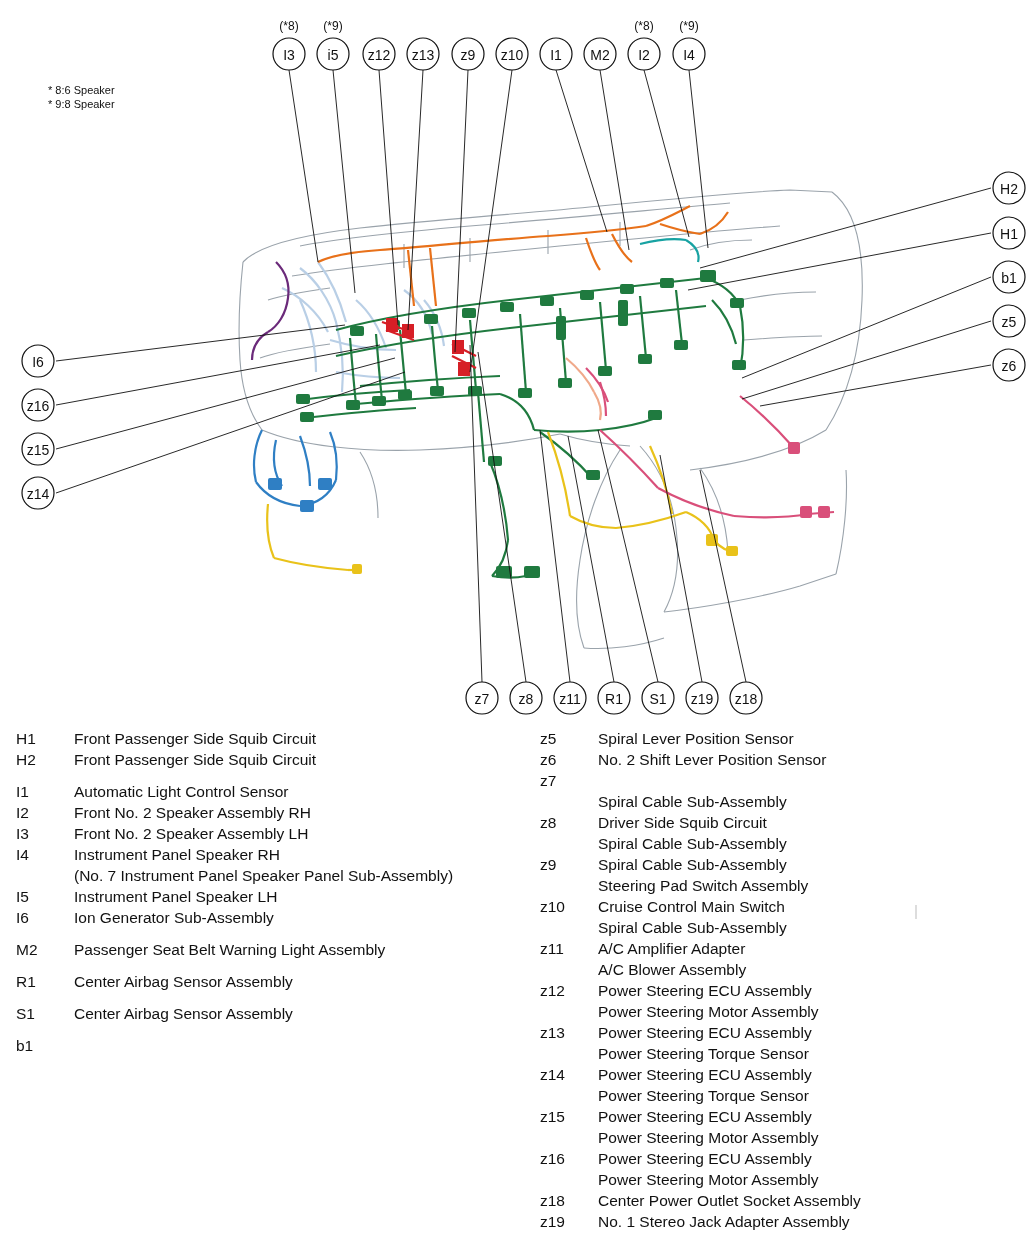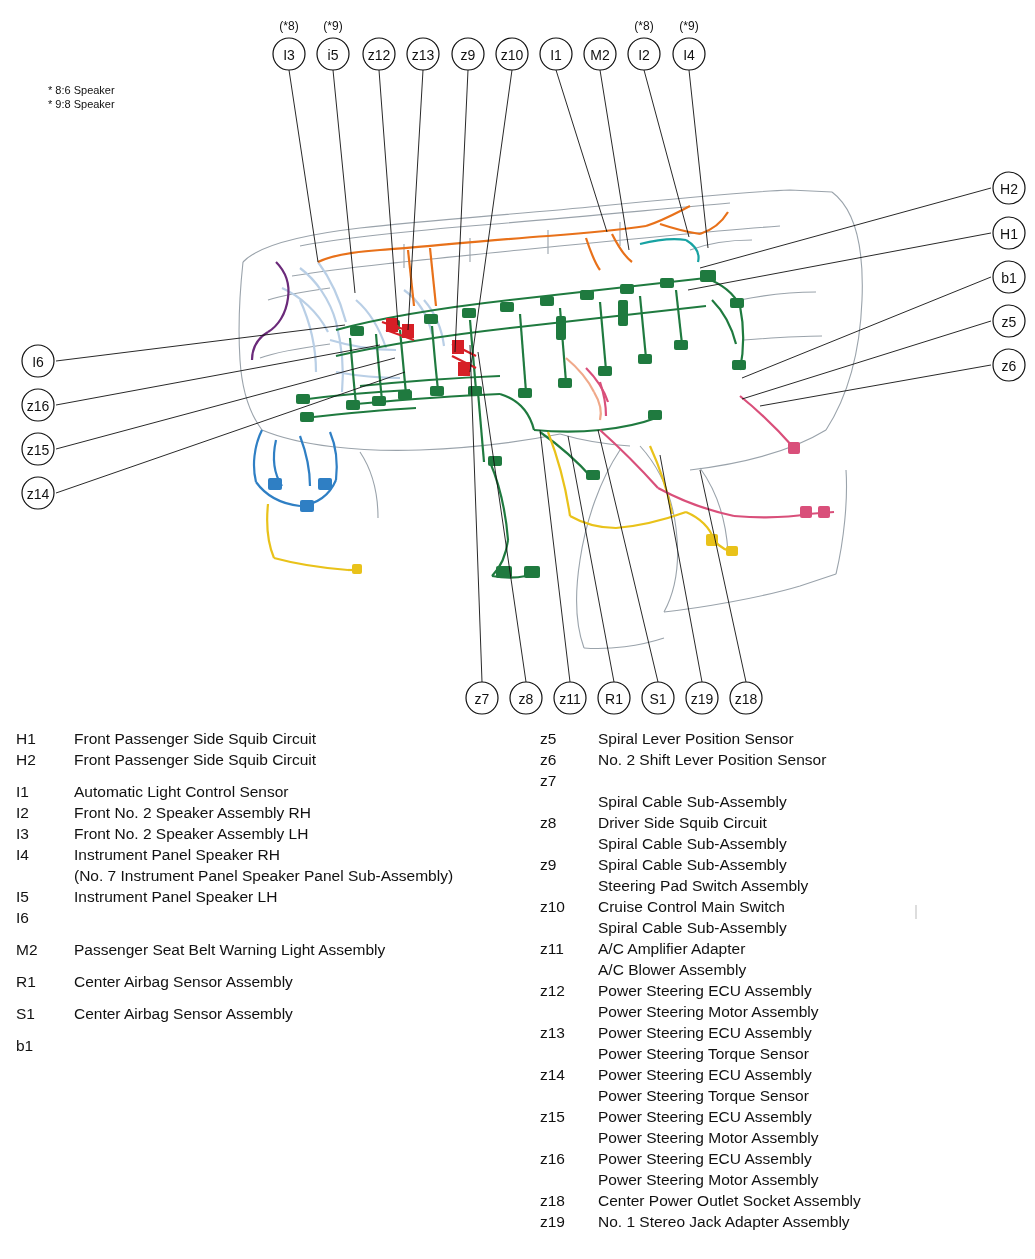--- a/index.html
+++ b/index.html
@@ -475,20 +475,21 @@
       <div class="legend-row sub">
         <span class="legend-code">I4</span>
         <span class="legend-desc">(No. 7 Instrument Panel Speaker Panel Sub-Assembly)</span>
       </div>
       <div class="legend-row">
         <span class="legend-code">I5</span>
         <span class="legend-desc">Instrument Panel Speaker LH</span>
       </div>
       <div class="legend-row">
         <span class="legend-code">I6</span>
+        <span class="legend-desc">Ion Generator Sub-Assembly</span>
       </div>
       <div class="legend-gap"></div>
       <div class="legend-row">
         <span class="legend-code">M2</span>
         <span class="legend-desc">Passenger Seat Belt Warning Light Assembly</span>
       </div>
       <div class="legend-gap"></div>
       <div class="legend-row">
         <span class="legend-code">R1</span>
         <span class="legend-desc">Center Airbag Sensor Assembly</span>

